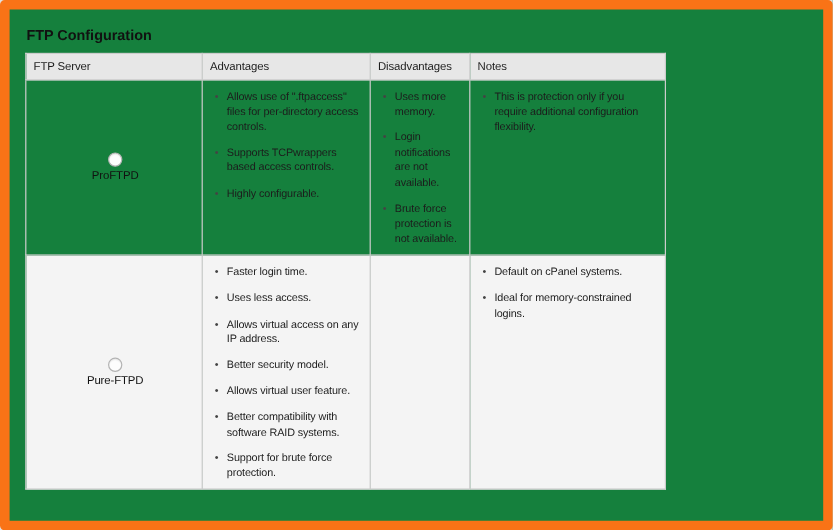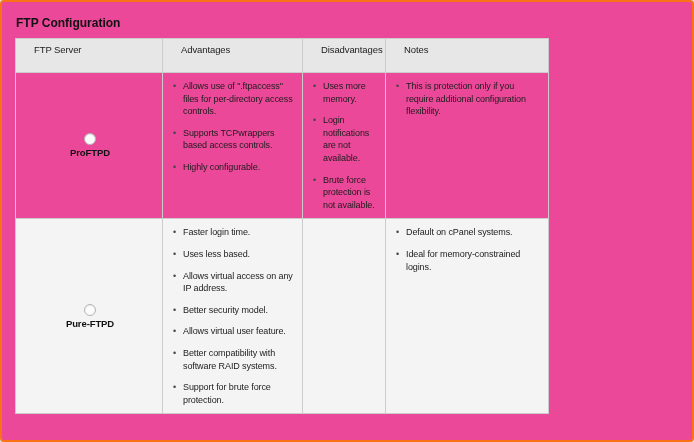--- a/index.html
+++ b/index.html
@@ -4,22 +4,22 @@
 <style>
   * { margin: 0; padding: 0; box-sizing: border-box; }
   html, body { width: 694px; height: 442px; }
   body {
     font-family: "Liberation Sans", "DejaVu Sans", sans-serif;
     background: #e0e0e0;
   }
   .card {
     width: 694px;
     height: 442px;
-    background: #ec4899;
-    border: 2px solid #f97316;
+    background: #15803d;
+    border: 8px solid #f97316;
     border-radius: 4px;
     padding: 12px 14px 0 12px;
     overflow: hidden;
   }
   .page-title {
     font-size: 12px;
     font-weight: bold;
     color: #111;
     margin: 2px 0 8px 2px;
   }
@@ -45,22 +45,22 @@
     vertical-align: top;
     text-align: left;
     font-size: 9px;
     color: #1c1c1c;
     letter-spacing: -0.1px;
   }
   .ftp-table th {
     background: #e7e7e7;
     font-weight: normal;
     font-size: 9.5px;
-    padding: 5px 18px;
-    height: 34px;
+    padding: 5px 6px;
+    height: 22px;
   }
   .ftp-table td { padding: 7px 5px 7px 7px; }
   col.c-server { width: 147px; }
   col.c-adv    { width: 140px; }
   col.c-dis    { width: 83px;  }
   col.c-notes  { width: 163px; }
   tr.row-proftpd  { height: 114px; }
   tr.row-pureftpd { height: 186px; background: #f4f4f4; }
   td.server-cell {
     vertical-align: middle;
@@ -85,21 +85,21 @@
     margin: 0 0 1px 0;
     cursor: pointer;
   }
   .server-choice input[type="radio"]:checked {
     border: 1px solid #1b61d1;
     background: radial-gradient(circle at 50% 50%, #ffffff 0 1.8px, #2276f2 2.4px, #1e6ae4 6px);
     box-shadow: none;
   }
   .server-label {
     font-size: 9.5px;
-    font-weight: bold;
+    font-weight: normal;
     color: #111;
   }
   ul.bullets {
     list-style: none;
     margin: 0;
     padding: 0 0 0 3px;
   }
   ul.bullets li {
     position: relative;
     padding-left: 10px;
@@ -167,21 +167,21 @@
       <tr class="row-pureftpd">
         <td class="server-cell">
           <label class="server-choice">
             <input type="radio" name="ftpserver" style="">
             <span class="server-label">Pure-FTPD</span>
           </label>
         </td>
         <td>
           <ul class="bullets">
               <li>Faster login time.</li>
-              <li>Uses less based.</li>
+              <li>Uses less access.</li>
               <li>Allows virtual access on any IP address.</li>
               <li>Better security model.</li>
               <li>Allows virtual user feature.</li>
               <li>Better compatibility with software RAID systems.</li>
               <li>Support for brute force protection.</li>
             </ul>
         </td>
         <td>
           <ul class="bullets"></ul>
         </td>

